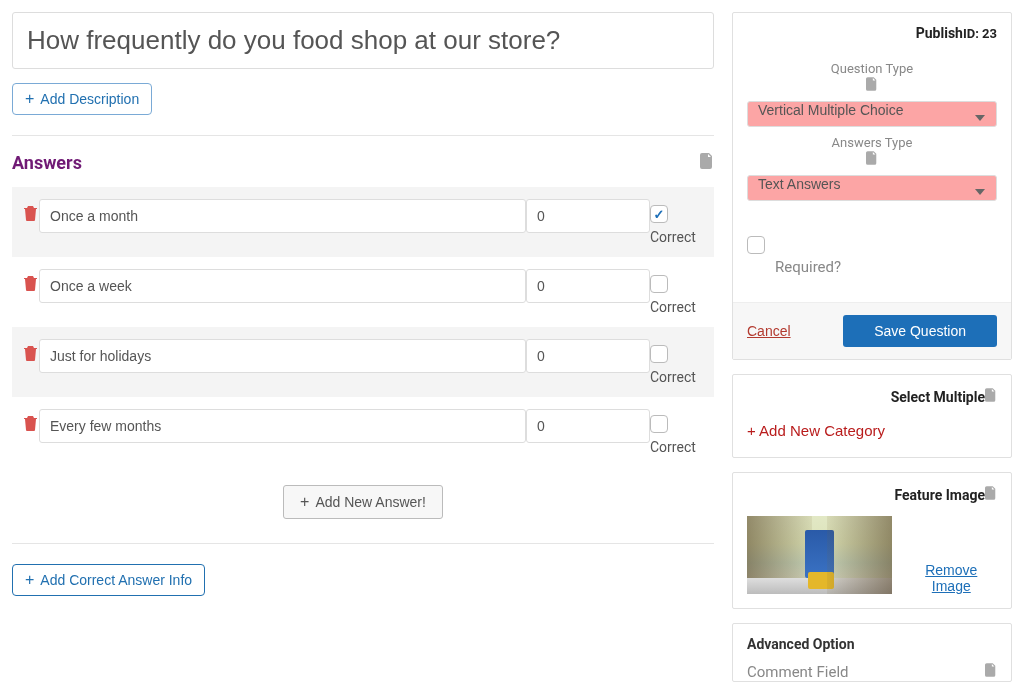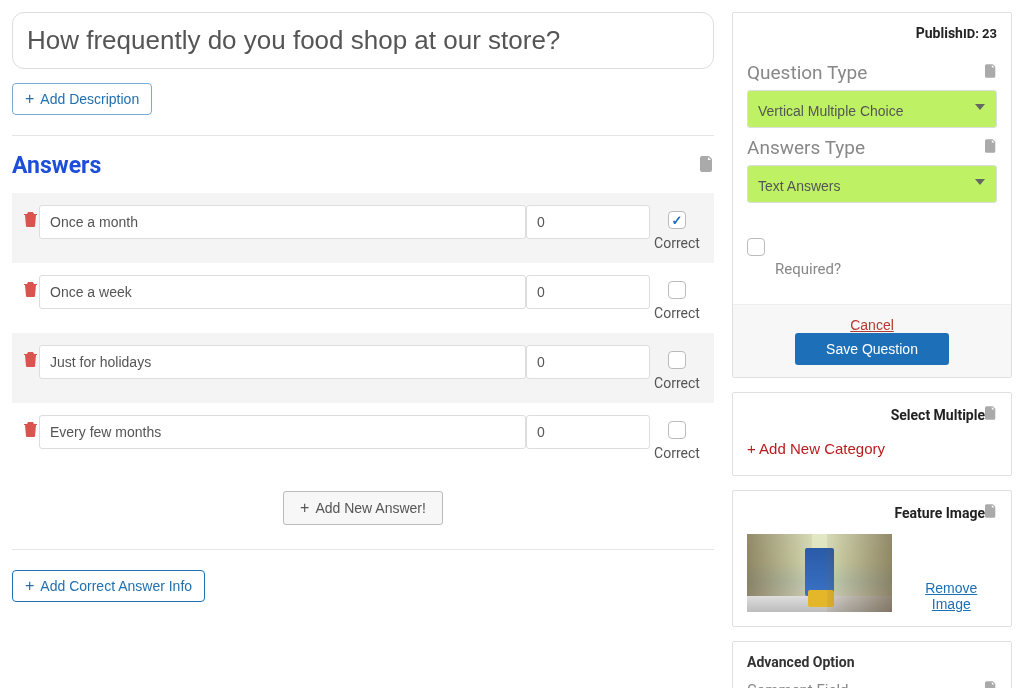--- a/index.html
+++ b/index.html
@@ -13,21 +13,21 @@
       display: flex;
       padding: 12px;
       gap: 18px;
       width: 1024px;
     }
     .main { flex: 1; }
     .sidebar { width: 280px; }
     .question-input {
       width: 100%;
       border: 1px solid #ddd;
-      border-radius: 12px;
+      border-radius: 3px;
       padding: 12px 14px;
       font-size: 26px;
       color: #555;
       font-weight: 400;
     }
     .btn-outline {
       display: inline-flex;
       align-items: center;
       gap: 6px;
       border: 1px solid #2170b0;
@@ -48,23 +48,23 @@
       border-top: 1px solid #e5e5e5;
       margin: 6px 0;
     }
     .answers-header {
       display: flex;
       justify-content: space-between;
       align-items: center;
       padding: 10px 0 14px 0;
     }
     .answers-header h3 {
-      font-size: 23px;
+      font-size: 18px;
       font-weight: 700;
-      color: #1d4ed8;
+      color: #701a75;
     }
     .doc-icon {
       color: #aaa;
       font-size: 16px;
     }
     .answer-row {
       display: flex;
       align-items: flex-start;
       padding: 12px 10px 12px 8px;
     }
@@ -93,21 +93,21 @@
       border: 1px solid #ddd;
       border-radius: 3px;
       padding: 8px 10px;
       font-size: 14px;
       color: #555;
       background: #fff;
     }
     .correct-col {
       display: flex;
       flex-direction: column;
-      align-items: center;
+      align-items: flex-start;
       width: 54px;
       gap: 6px;
     }
     .correct-checkbox {
       width: 18px;
       height: 18px;
       border: 1px solid #bbb;
       border-radius: 4px;
       background: #fff;
       margin-top: 6px;
@@ -151,37 +151,38 @@
       padding: 12px 14px;
     }
     .panel-head h4 {
       font-size: 14px;
       font-weight: 700;
       color: #222;
     }
     .panel-body { padding: 0 14px 14px 14px; }
     .field-label {
       color: #888;
-      font-size: 19px;
+      font-size: 13px;
       margin: 8px 0 6px 0;
       display: flex;
       justify-content: space-between;
       align-items: center;
+      flex-direction: column;
     }
     .select-wrap {
       position: relative;
     }
     .select-wrap select {
       width: 100%;
       border: 1px solid #ddd;
       border-radius: 3px;
-      padding: 12px 28px 8px 10px;
+      padding: 0 28px 8px 10px;
       font-size: 14px;
       color: #555;
-      background: #bef264;
+      background: #fca5a5;
       appearance: none;
       cursor: pointer;
     }
     .select-wrap::after {
       content: "";
       position: absolute;
       right: 12px;
       top: 14px;
       width: 0; height: 0;
       border-left: 5px solid transparent;
@@ -201,21 +202,20 @@
       border-radius: 4px;
       cursor: pointer;
     }
     .panel-footer {
       background: #f7f7f7;
       border-top: 1px solid #eee;
       padding: 12px 14px;
       display: flex;
       justify-content: space-between;
       align-items: center;
-      flex-direction: column;
     }
     .cancel-link {
       color: #b33a2f;
       text-decoration: underline;
       font-size: 14px;
       cursor: pointer;
       background: none; border: none;
     }
     .save-btn {
       background: #1d6fb8;

